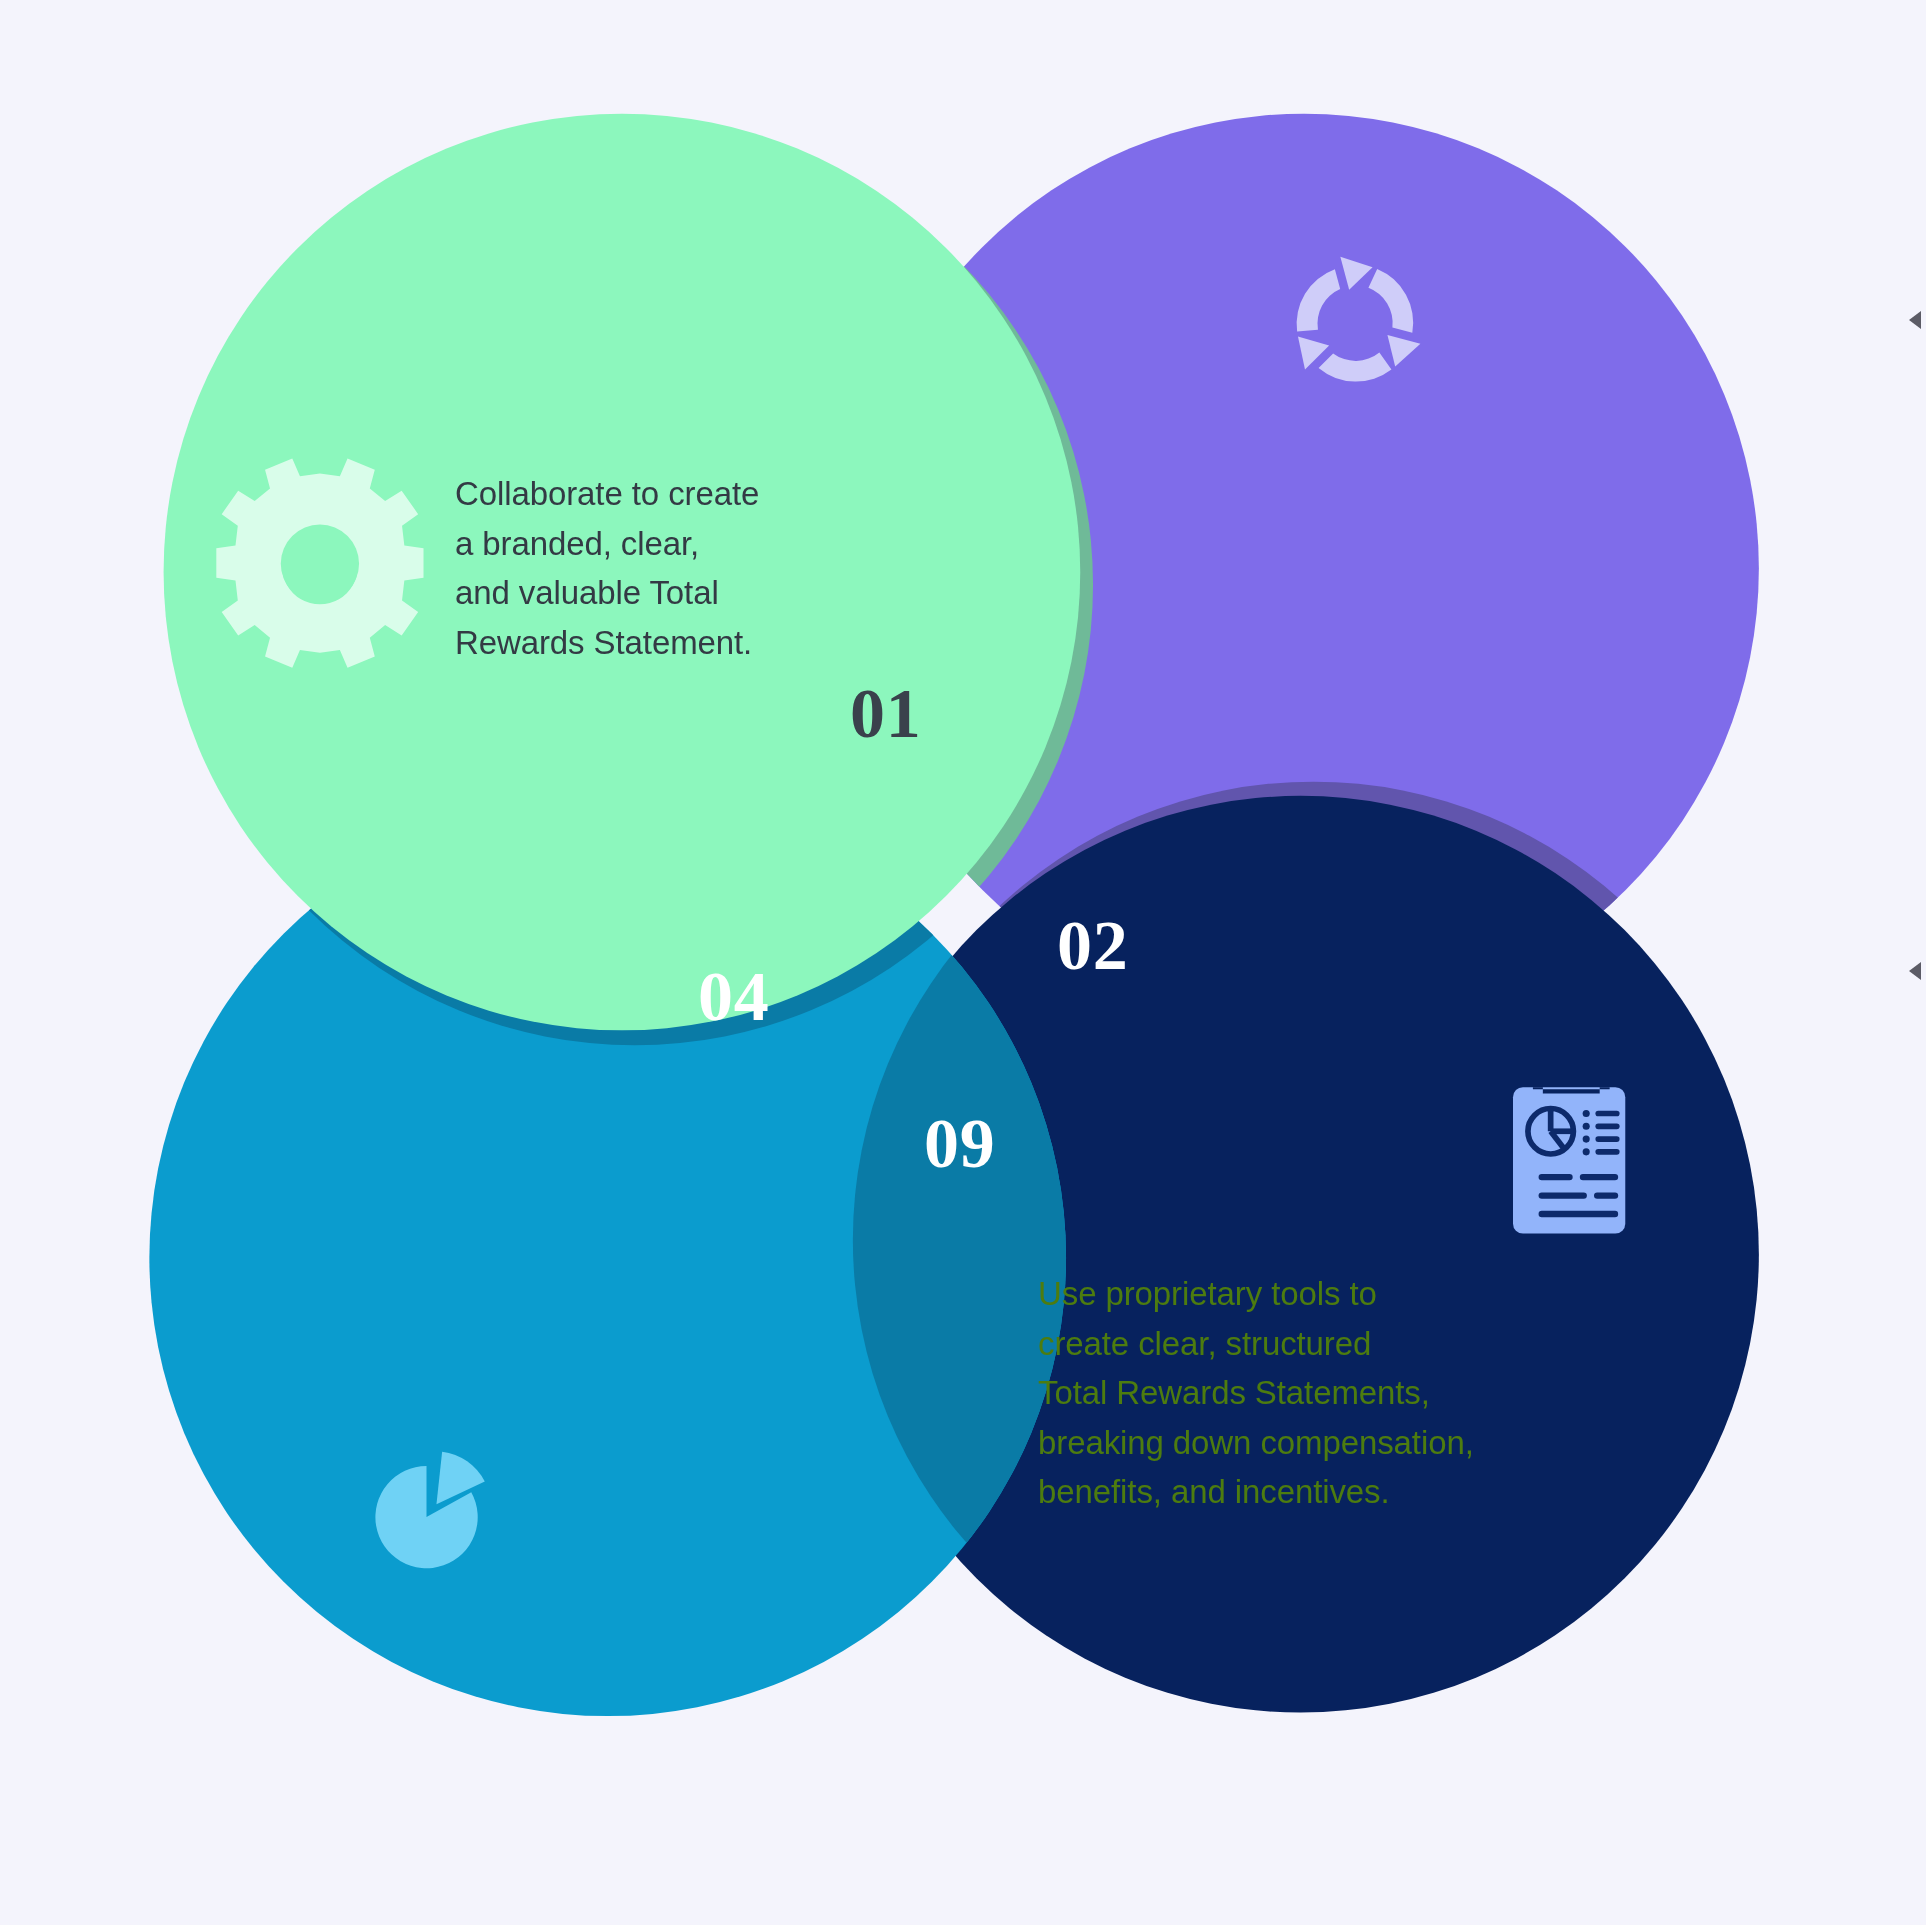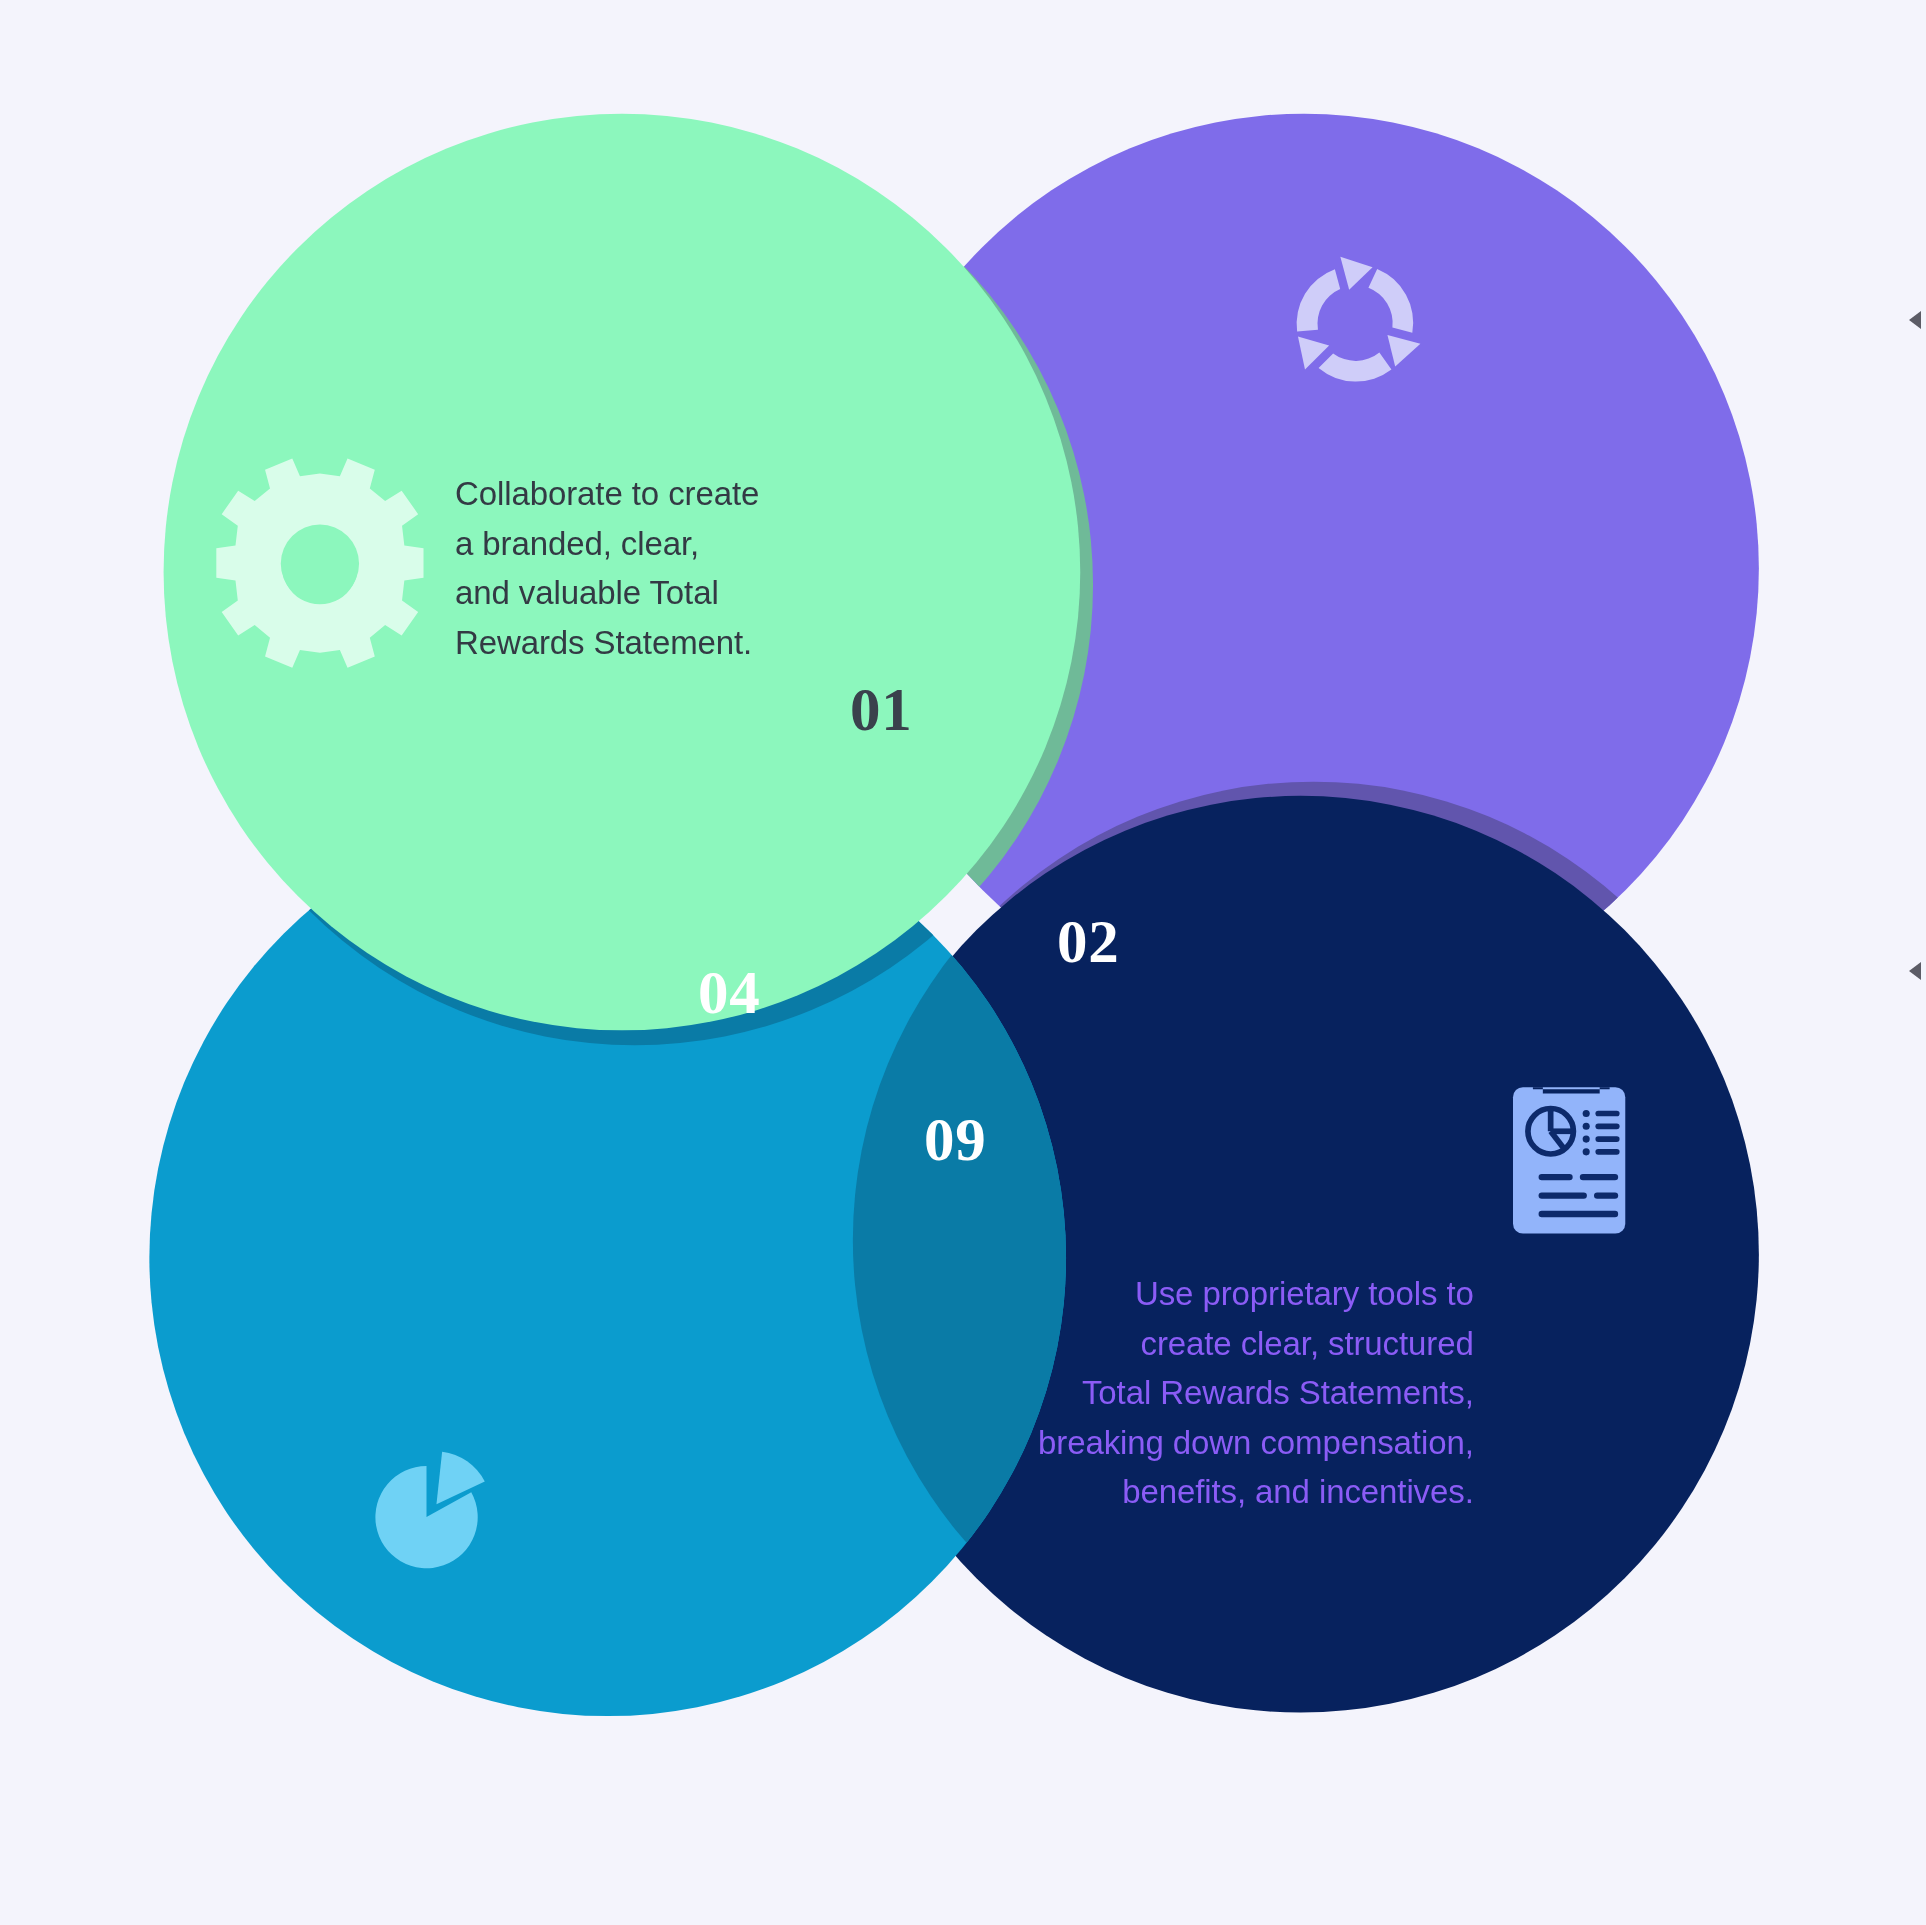--- a/index.html
+++ b/index.html
@@ -46,36 +46,36 @@
     line-height: 1.50;
     letter-spacing: -0.1px;
     white-space: pre-line;
     pointer-events: auto;
   }
 
   .node-num {
     position: absolute;
     font-family: "Liberation Serif", serif;
     font-weight: 700;
-    font-size: 61px;
+    font-size: 70px;
     line-height: 1;
     letter-spacing: 0.7px;
     pointer-events: auto;
   }
 
   
   #text-01 { left: 455px; top: 469px;  color: #333a44; }
   #num-01  { left: 850px; top: 679px; color: #3a414c; }
 
   
   #text-02 { left: 1153px; top: 551px; color: #ffffff; }
   #num-02  { left: 1057px; top: 873px; color: #ffffff; margin-top: 38px; }
 
   
-  #text-03 { left: 1038px; top: 1269px; color: #8b5cf6; text-align: right; }
+  #text-03 { left: 1038px; top: 1269px; color: #4d7c0f; }
   #num-03  { left: 924px; top: 1109px; color: #ffffff; }
 
   
   #text-04 { left: 299px;  top: 1173px; color: #ffffff; }
   #num-04  { left: 698px;  top: 918px; color: #ffffff; margin-top: 44px; }
 
   
   .edge-marker {
     position: absolute;
     width: 0; height: 0;

